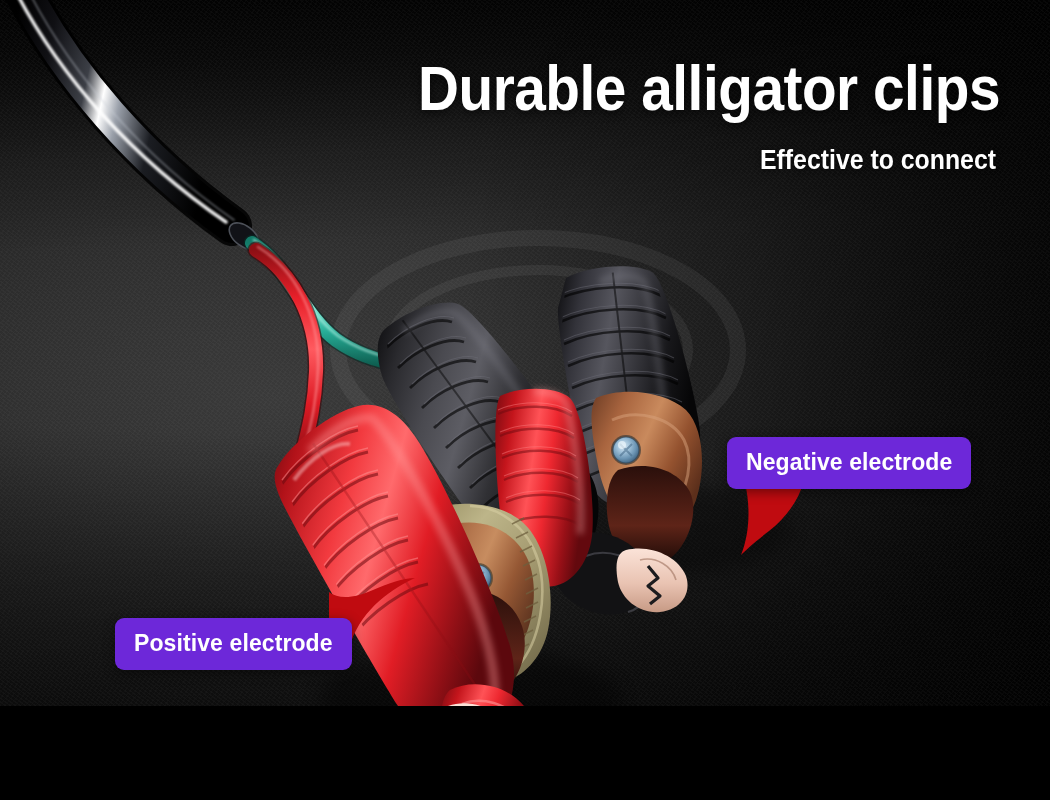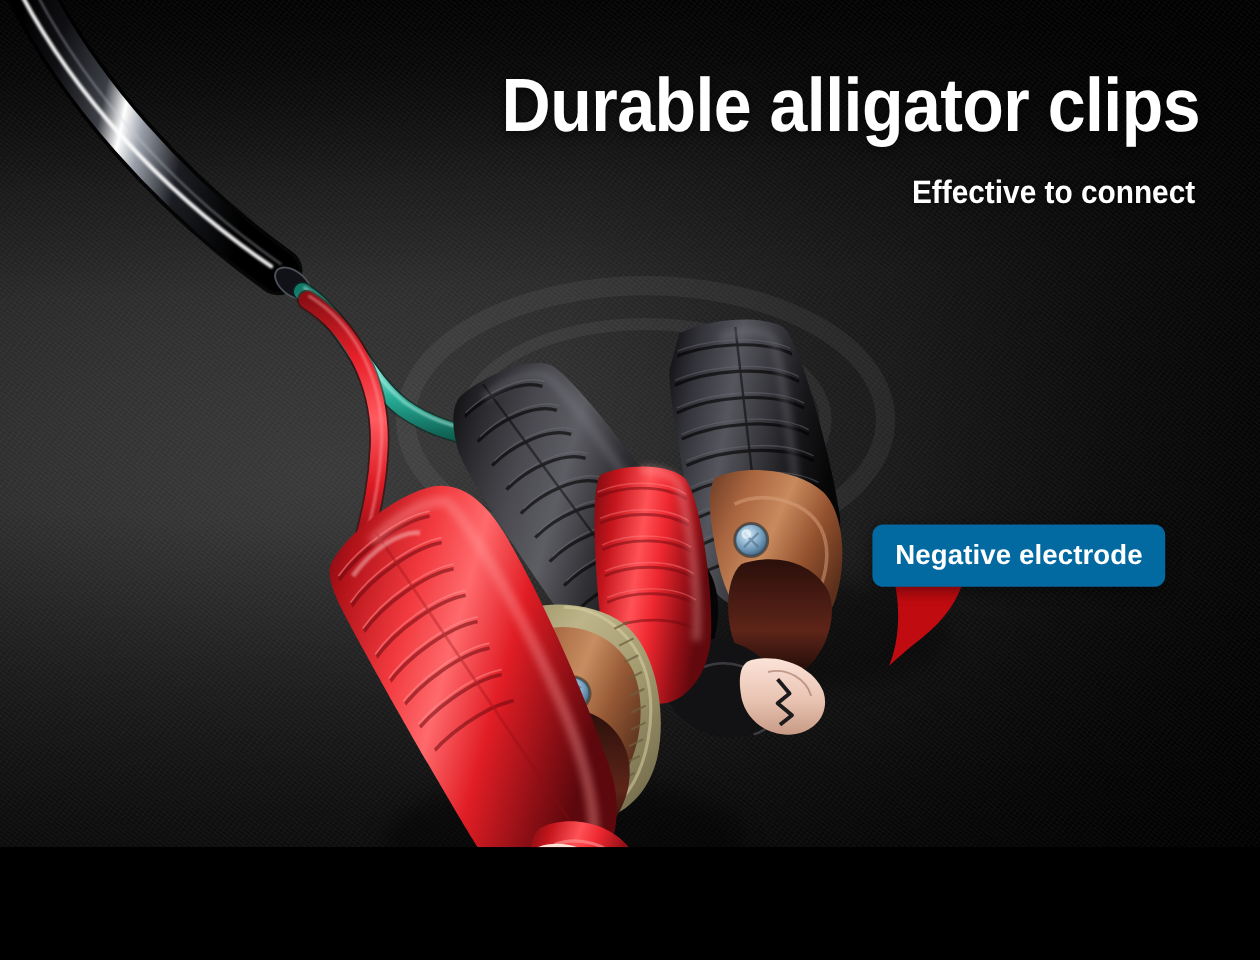--- a/index.html
+++ b/index.html
@@ -63,21 +63,21 @@
     font-weight:700;
     transform:scaleX(.92);transform-origin:100% 50%;
     text-shadow:0 1px 6px rgba(0,0,0,.6);
     white-space:nowrap;
   }
 
   
   .callout{position:absolute;}
   .callout .bubble{
     position:relative;
-    background:#0369a1;
+    background:#6d28d9;
     border-radius:9px;
     color:#fff;
     font-size:23px;
     font-weight:700;
     letter-spacing:.1px;
     padding:12px 19px 13px 19px;
     white-space:nowrap;
     box-shadow:0 3px 12px rgba(0,0,0,.45);
   }
   #callout-negative{left:727px;top:437px;}
@@ -428,14 +428,22 @@
 
   <div class="callout" id="callout-negative">
     <svg class="tail" id="tail-negative" width="80" height="76" viewBox="0 0 80 76">
       <path d="M4,0 L62,0 C58,16 46,34 28,48 C14,59 6,66 0,72 C8,52 10,26 4,0 Z" fill="#c00b10"></path>
     </svg>
     <div class="bubble">
       <span>Negative electrode</span>
     </div>
   </div>
 
+  <div class="callout" id="callout-positive">
+    <svg class="tail" id="tail-positive" width="86" height="66" viewBox="0 0 86 66">
+      <path d="M0,64 L0,14 C10,22 26,20 44,12 C60,5 74,0 86,0 C64,10 34,30 22,64 Z" fill="#c00b10"></path>
+    </svg>
+    <div class="bubble">
+      <span>Positive electrode</span>
+    </div>
+  </div>
 
 </div>
 
 </body></html>

